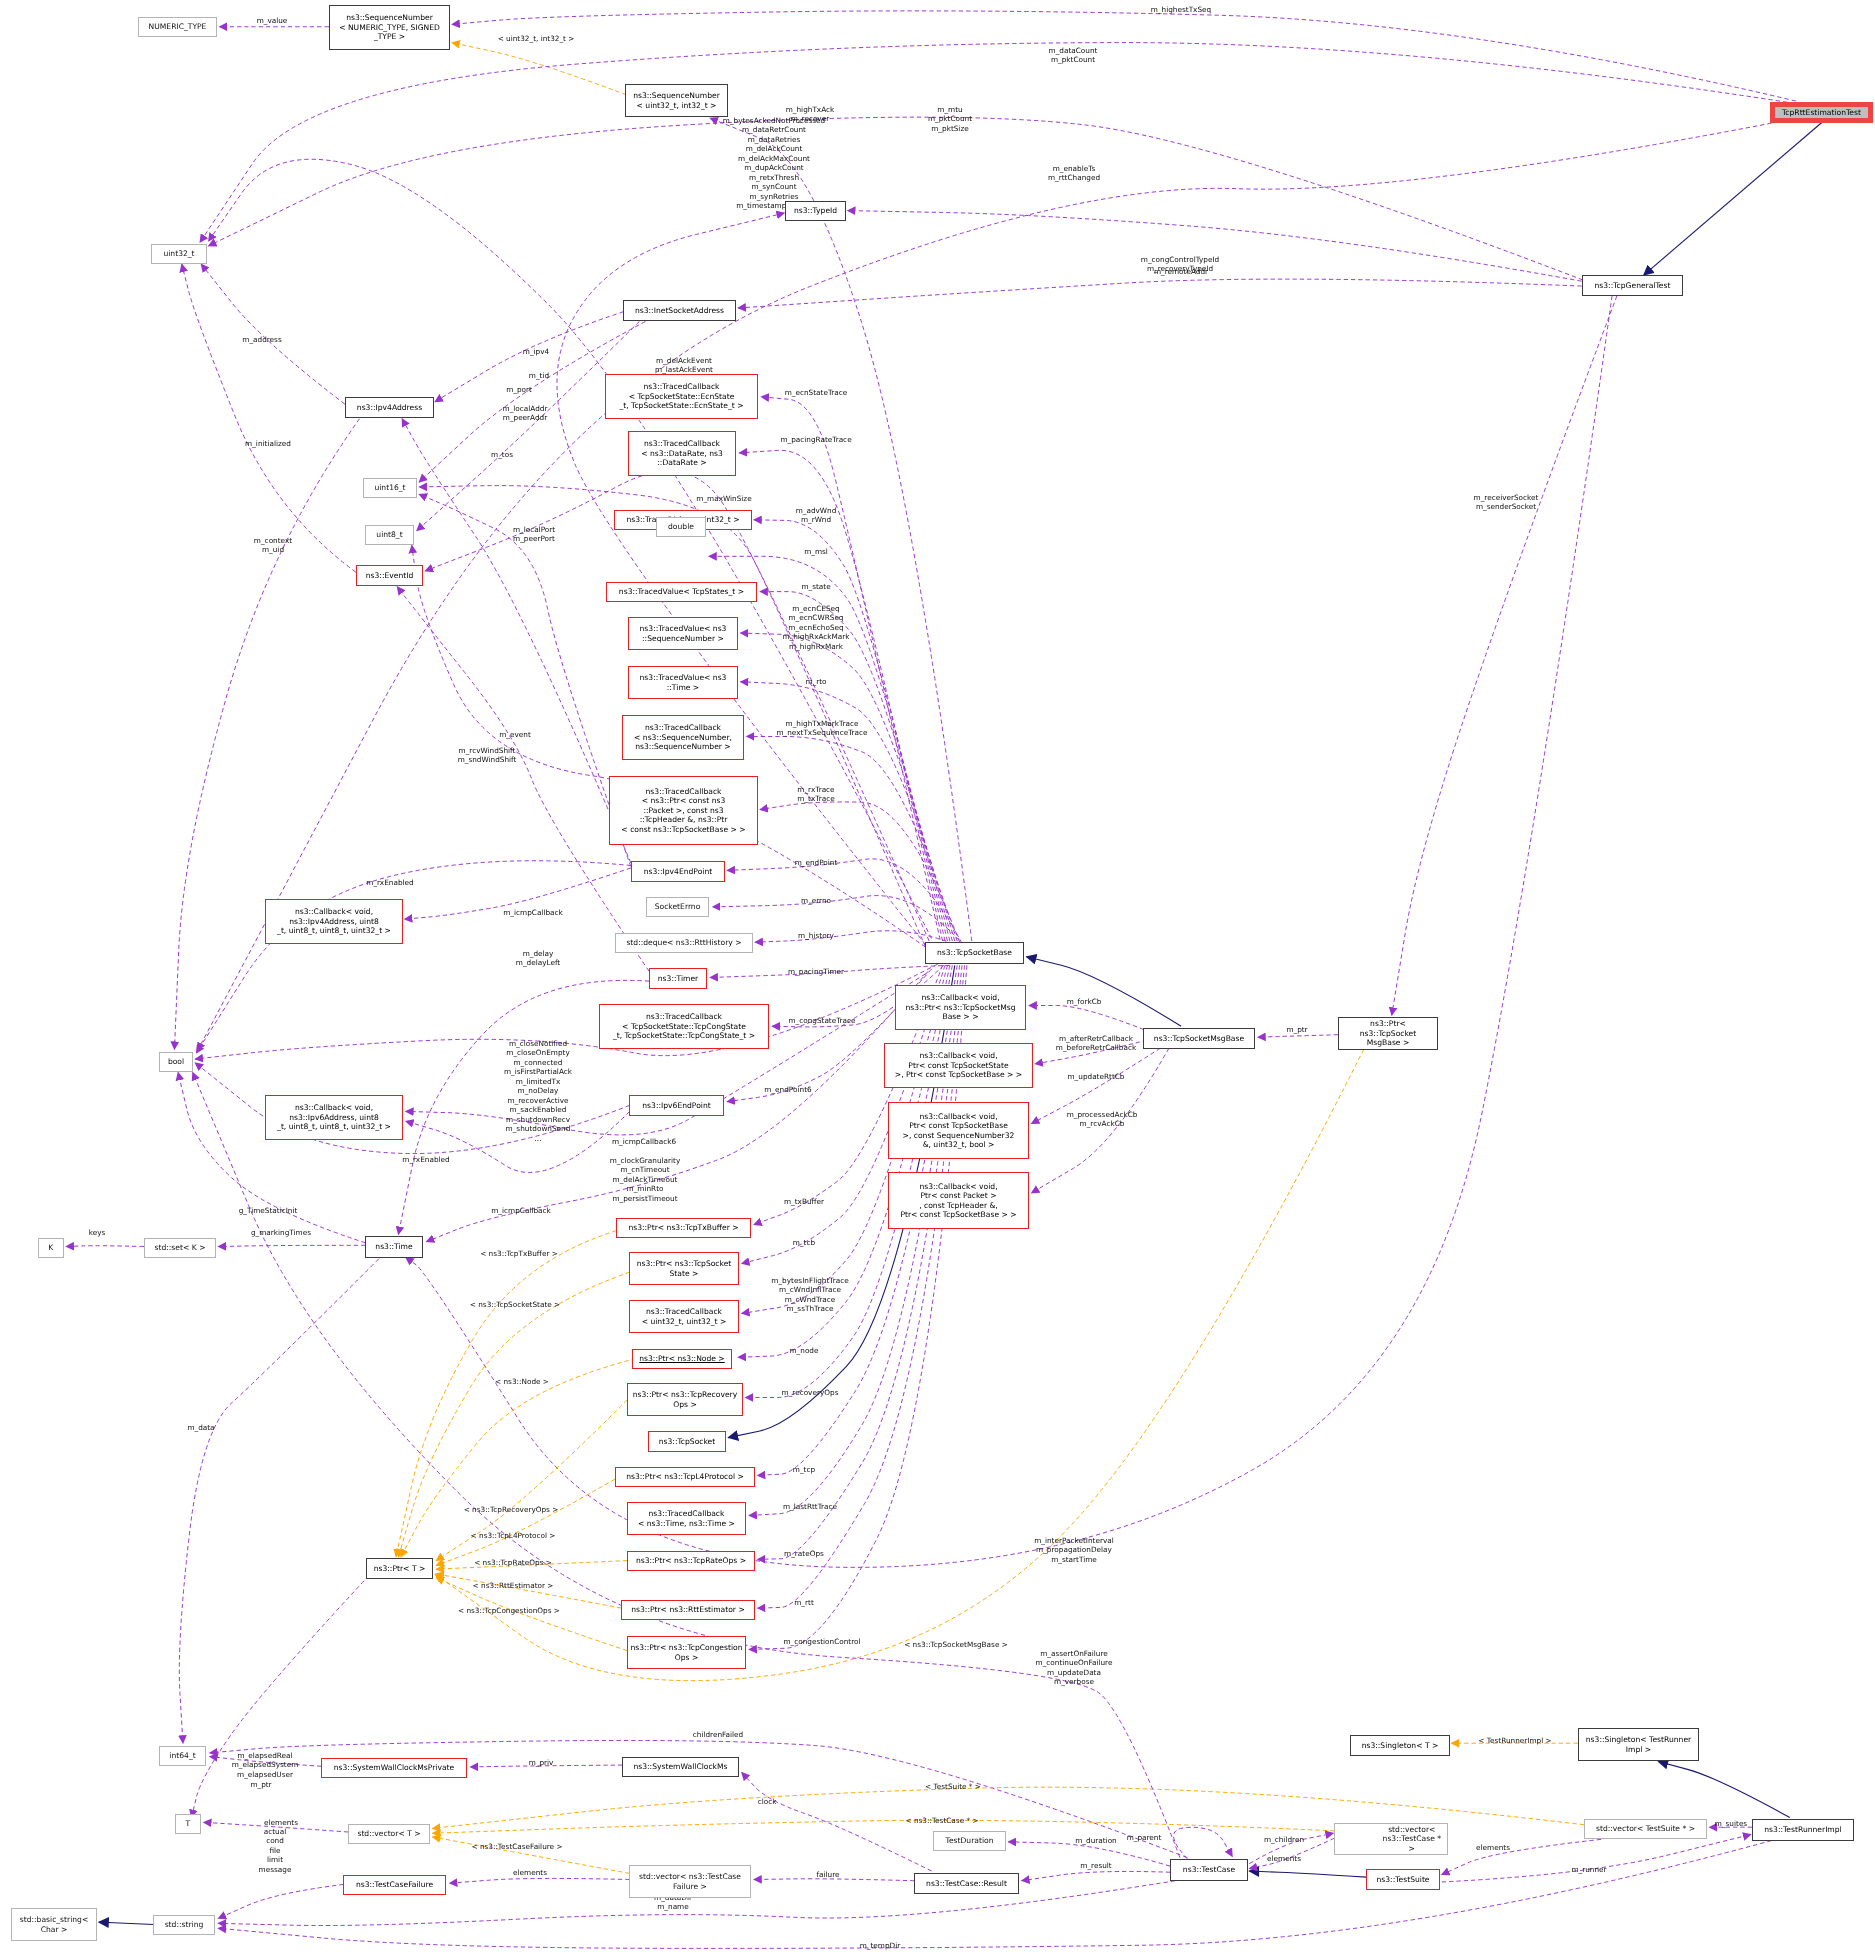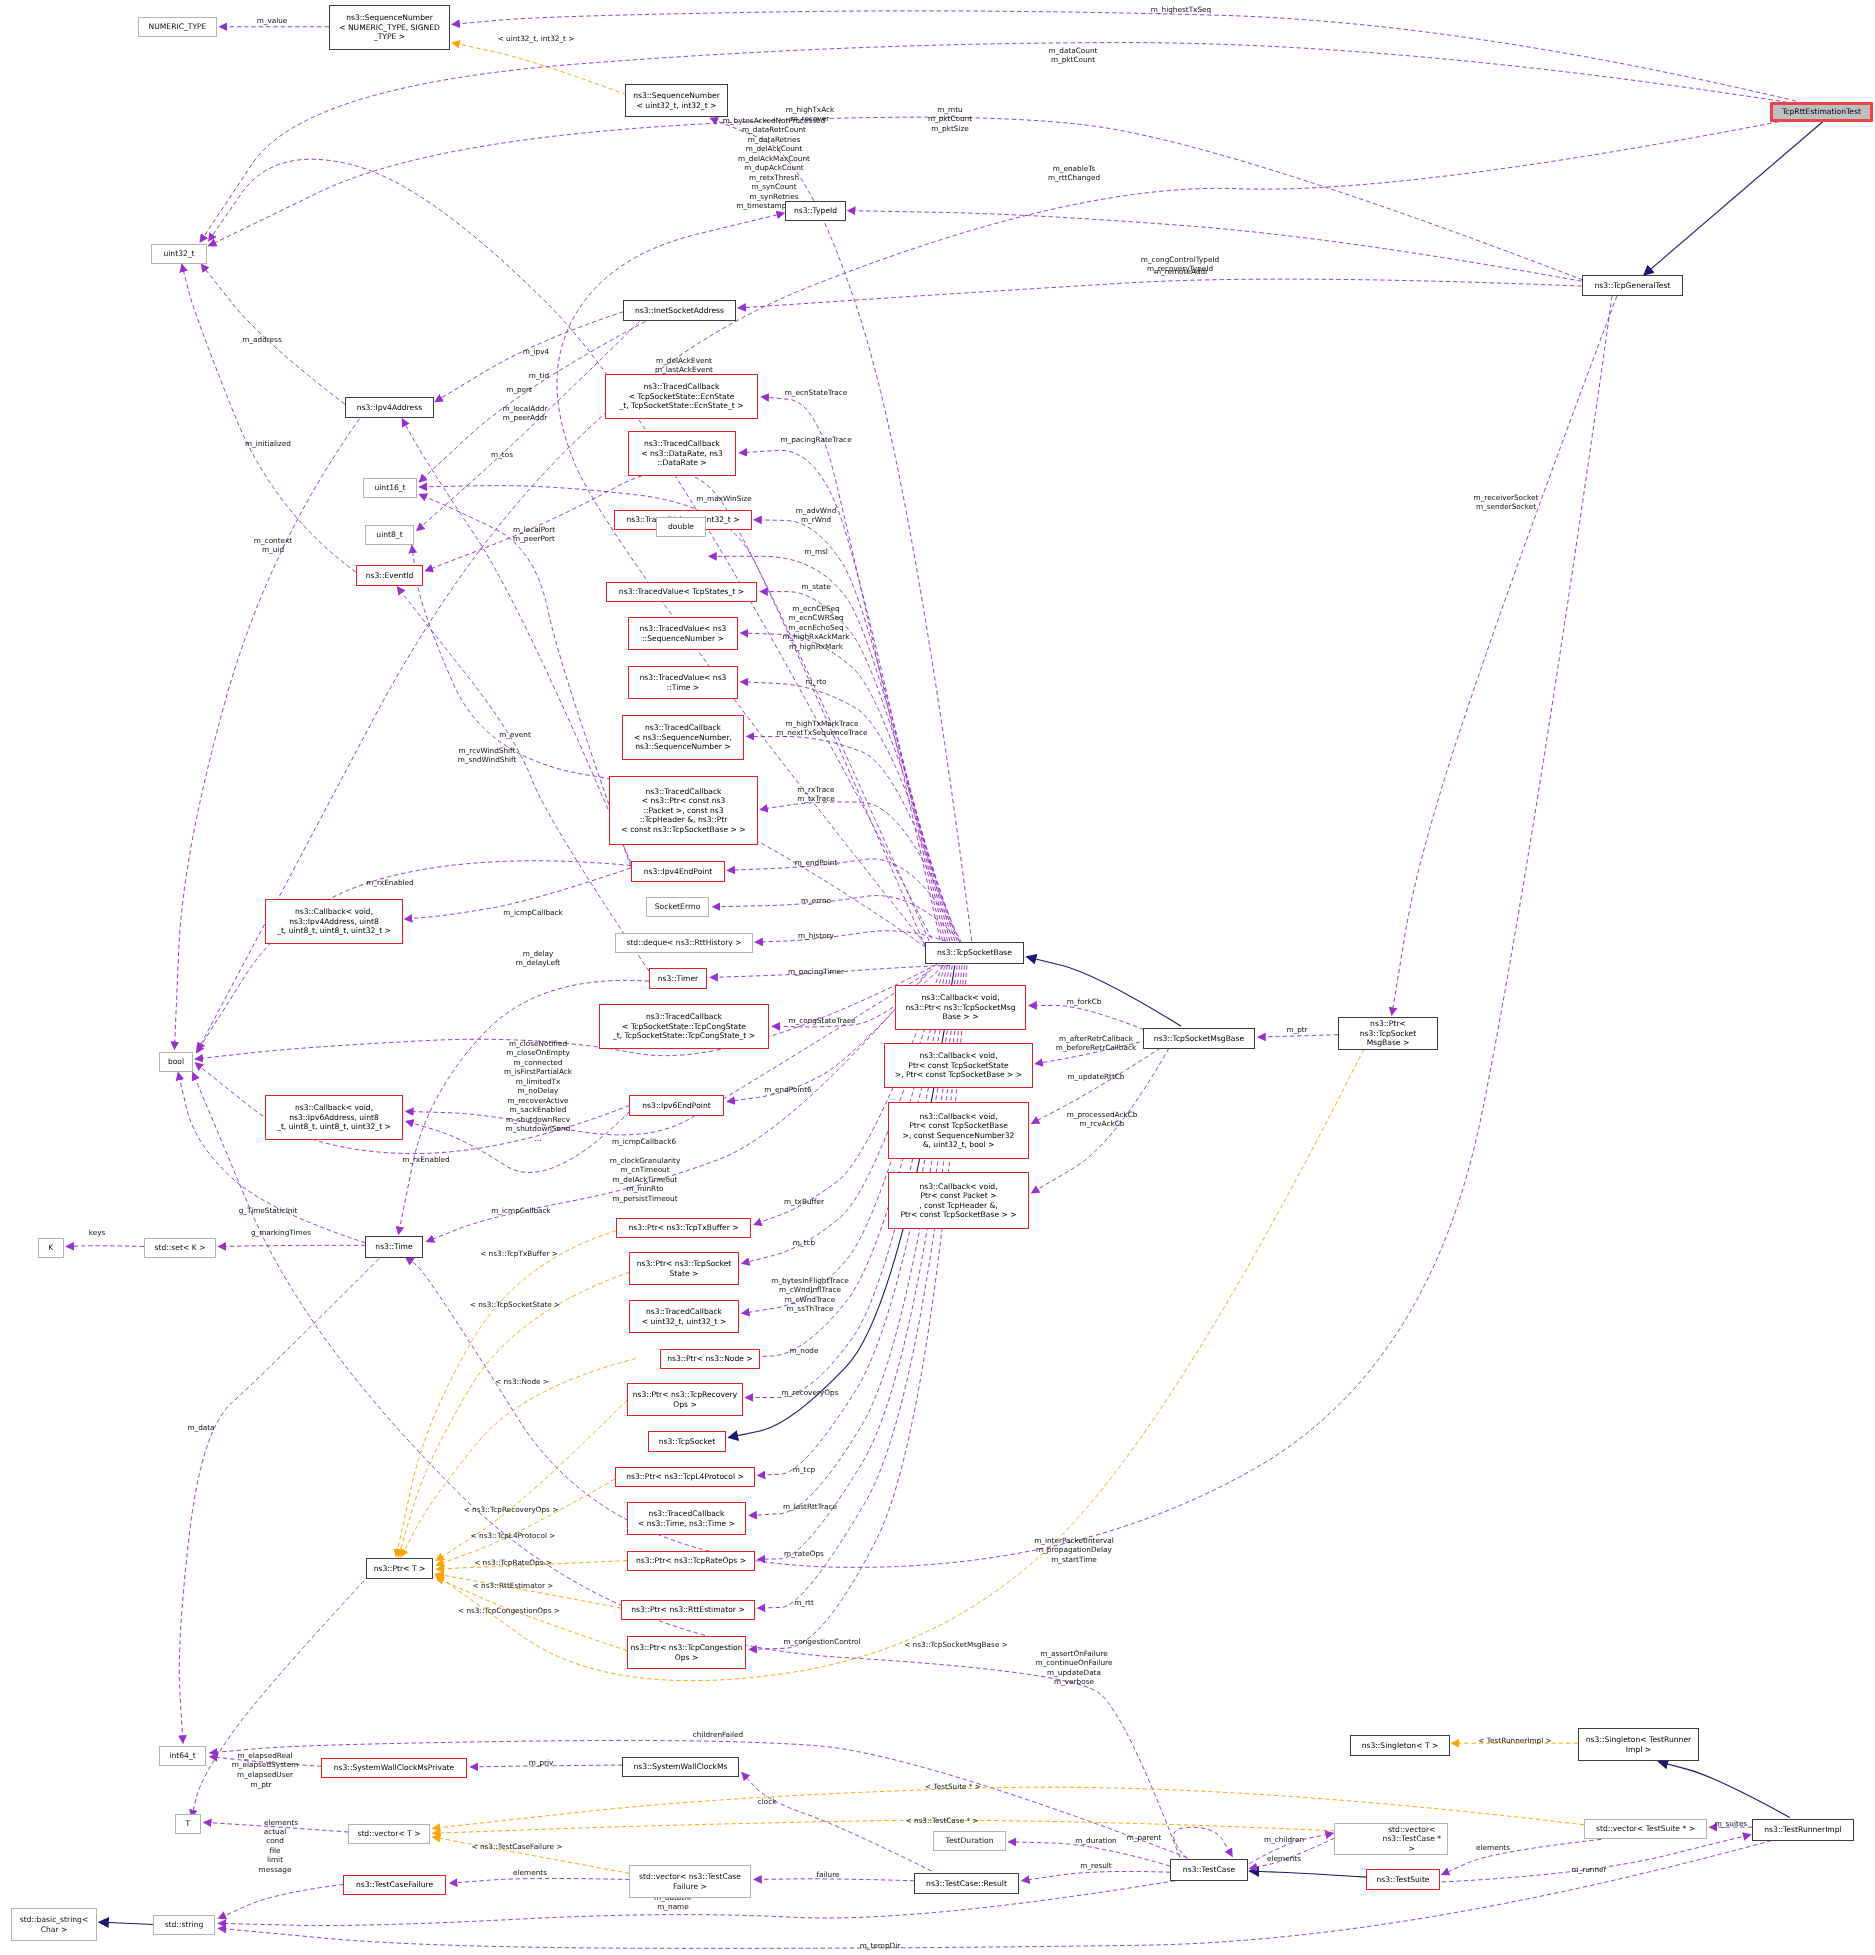--- a/index.html
+++ b/index.html
@@ -5,21 +5,21 @@
   html,body{margin:0;padding:0;background:#ffffff;}
   #canvas{position:relative;width:1876px;height:1955px;background:#ffffff;overflow:hidden;
           font-family:"DejaVu Sans","Liberation Sans",sans-serif;}
   #edges{position:absolute;left:0;top:0;width:1876px;height:1955px;}
   .node{position:absolute;display:flex;align-items:center;justify-content:center;text-align:center;
         background:#ffffff;color:#000;font-size:7.6px;line-height:1.25;white-space:pre-line;
         padding:0.6px 2.4px;box-sizing:border-box;z-index:3;}
   .node.bold{border:1px solid #3c3c3c;}
   .node.gray{border:0.6px solid #b4b4b4;color:#111;}
   .node.red{border:1px solid #e62020;}
-  .node.focus{border:3px solid #ef4444;background:#bfbfbf;}
+  .node.focus{border:5px solid #ef4444;background:#bfbfbf;}
   .edge-label{position:absolute;transform:translate(-50%,-50%);font-size:7.3px;line-height:1.3;
         color:#101010;text-align:center;white-space:pre;z-index:2;pointer-events:none;}
 </style>
 </head>
 <body>
 
 <div id="canvas">
   <svg id="edges" xmlns="http://www.w3.org/2000/svg" viewBox="0 0 3081 3212" width="1876" height="1955">
     <defs>
       <marker id="arr-usage" viewBox="0 0 10 10" refX="9" refY="5" markerWidth="9" markerHeight="9" orient="auto-start-reverse">
@@ -212,21 +212,21 @@
 _t, uint8_t, uint8_t, uint32_t &gt;</div>
       <div class="node gray" style="left: 159px; top: 1052px; width: 34px; min-height: 19.5px;">bool</div>
       <div class="node gray" style="left: 38px; top: 1238px; width: 25.6px; min-height: 19.5px;">K</div>
       <div class="node gray" style="left: 144px; top: 1238px; width: 72px; min-height: 19.5px;">std::set&lt; K &gt;</div>
       <div class="node bold" style="left: 365px; top: 1236px; width: 58px; min-height: 22px;">ns3::Time</div>
       <div class="node red" style="left: 616px; top: 1218px; width: 135px; min-height: 19.5px;">ns3::Ptr&lt; ns3::TcpTxBuffer &gt;</div>
       <div class="node red" style="left: 629px; top: 1252px; width: 110px; min-height: 33px;">ns3::Ptr&lt; ns3::TcpSocket
 State &gt;</div>
       <div class="node red" style="left: 629px; top: 1300px; width: 110px; min-height: 33px;">ns3::TracedCallback
 &lt; uint32_t, uint32_t &gt;</div>
-      <div class="node red" style="left: 660px; top: 1349px; width: 100px; min-height: 19.5px;">ns3::Ptr&lt; ns3::Node &gt;</div>
+      <div class="node red" style="left: 632px; top: 1349px; width: 100px; min-height: 19.5px; text-decoration: underline;">ns3::Ptr&lt; ns3::Node &gt;</div>
       <div class="node red" style="left: 627px; top: 1383px; width: 116px; min-height: 33px;">ns3::Ptr&lt; ns3::TcpRecovery
 Ops &gt;</div>
       <div class="node red" style="left: 648px; top: 1431px; width: 78px; min-height: 21px;">ns3::TcpSocket</div>
       <div class="node red" style="left: 615px; top: 1467px; width: 140px; min-height: 19.5px;">ns3::Ptr&lt; ns3::TcpL4Protocol &gt;</div>
       <div class="node red" style="left: 627px; top: 1502px; width: 119px; min-height: 33px;">ns3::TracedCallback
 &lt; ns3::Time, ns3::Time &gt;</div>
       <div class="node red" style="left: 627px; top: 1551px; width: 128px; min-height: 19.5px;">ns3::Ptr&lt; ns3::TcpRateOps &gt;</div>
       <div class="node bold" style="left: 366px; top: 1558px; width: 67px; min-height: 21px;">ns3::Ptr&lt; T &gt;</div>
       <div class="node red" style="left: 621px; top: 1600px; width: 134px; min-height: 19.5px;">ns3::Ptr&lt; ns3::RttEstimator &gt;</div>
       <div class="node red" style="left: 627px; top: 1636px; width: 119px; min-height: 33px;">ns3::Ptr&lt; ns3::TcpCongestion

